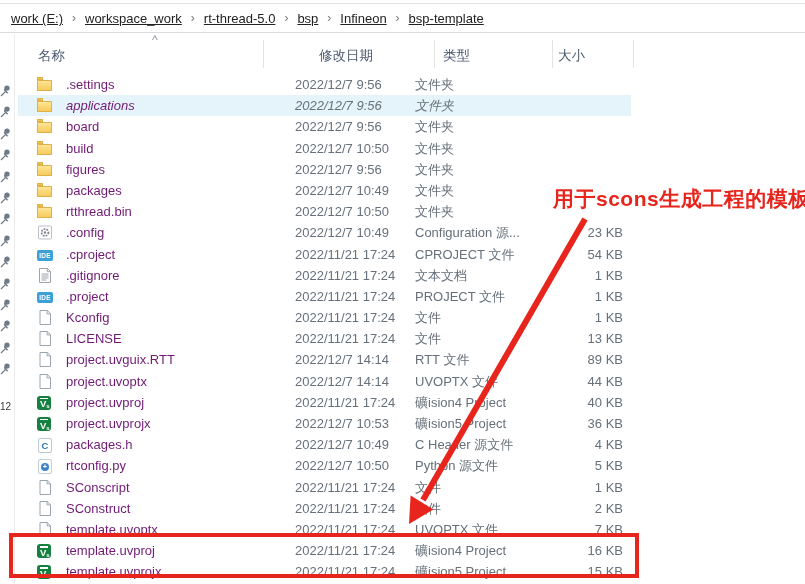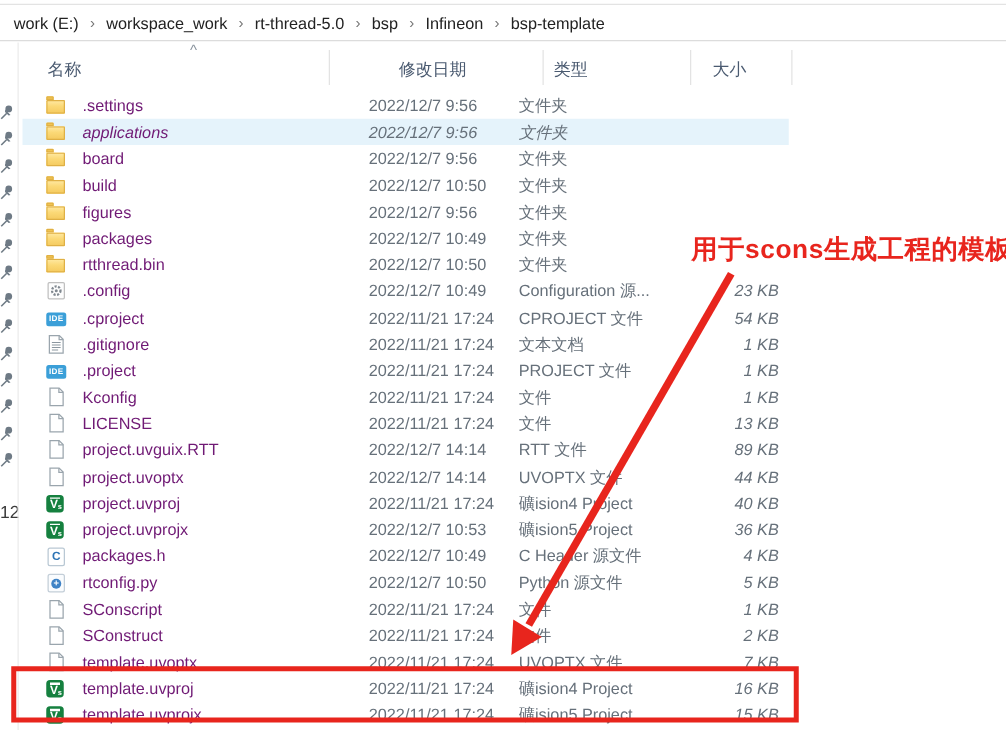--- a/index.html
+++ b/index.html
@@ -10,47 +10,47 @@
   }
   :root{ --accent:#e8251d; --sel:#e5f3fb; }
 
   
   .topbar{
     position:absolute;top:3px;left:0;right:0;height:30px;background:#fff;
     border-top:1px solid #e3e3e3;border-bottom:1px solid #dcdcdc;
     display:flex;align-items:center;padding-left:8px;box-sizing:border-box;
     font-size:13px;color:#222;white-space:nowrap;
   }
-  .crumb{cursor:default;padding:2px 3px;}
+  .crumb{cursor:default;padding:2px 3px;text-decoration:underline;}
   .crumb-sep{color:#777;font-size:12px;padding:0 6px;}
 
   
   .pin{position:absolute;left:0;width:11px;height:13px;}
-  .page-num{position:absolute;left:0;top:401px;font-size:14px;color:#3a3a3a;}
+  .page-num{position:absolute;left:0;top:401px;font-size:10px;color:#3a3a3a;}
   .v-line{position:absolute;left:14px;top:34px;bottom:0;width:1px;background:#ececec;}
 
   
   .hdr{position:absolute;top:0;left:0;right:0;height:74px;font-size:13.5px;color:#4a5a70;}
   .hdr .lbl{position:absolute;top:47px;}
   .hdr .lbl-name{left:38px;}
   .hdr .lbl-date{left:295px;margin-left:24px;}
   .hdr .lbl-type{left:443px;}
-  .hdr .lbl-size{left:558px;margin-left:12px;}
+  .hdr .lbl-size{left:558px;}
   .hdr .caret{position:absolute;left:152px;top:33px;font-size:12px;color:#8a949e;}
   .hdr .sep{position:absolute;top:40px;height:28px;width:1px;background:#e3e3e3;}
 
   
   .list{position:absolute;top:74px;left:18px;width:613px;}
   .row{position:relative;height:21.2px;line-height:21.2px;font-size:13px;}
   .row.selected{background:var(--sel);font-style:italic;}
   .cell{position:absolute;top:0;white-space:nowrap;}
   .cell.name{left:48px;color:#701a75;}
   .cell.date{left:277px;color:#66707a;}
   .cell.type{left:397px;color:#66707a;}
-  .cell.size{left:480px;width:125px;text-align:right;color:#66707a;font-style:italic;}
+  .cell.size{left:480px;width:125px;text-align:right;color:#66707a;}
   .ficon{position:absolute;left:19px;top:2px;width:17px;height:17px;}
 
   
   .fold{display:block;width:15px;height:11px;margin-top:4px;position:relative;border-radius:1px;
         background:linear-gradient(180deg,#ffeaa6 0%,#fbd977 45%,#f4c95d 100%);
         box-shadow:inset 0 0 0 1px #dfb045;}
   .fold::before{content:"";position:absolute;top:-3px;left:0;width:6px;height:3px;
         background:#f1c453;box-shadow:inset 0 0 0 1px #dfb045;border-radius:1px 1px 0 0;}
   .ide-b{display:block;width:16px;height:11px;margin-top:4px;background:#3b9fd8;color:#fff;
         font-weight:bold;font-size:6.5px;line-height:11px;text-align:center;border-radius:2px;

